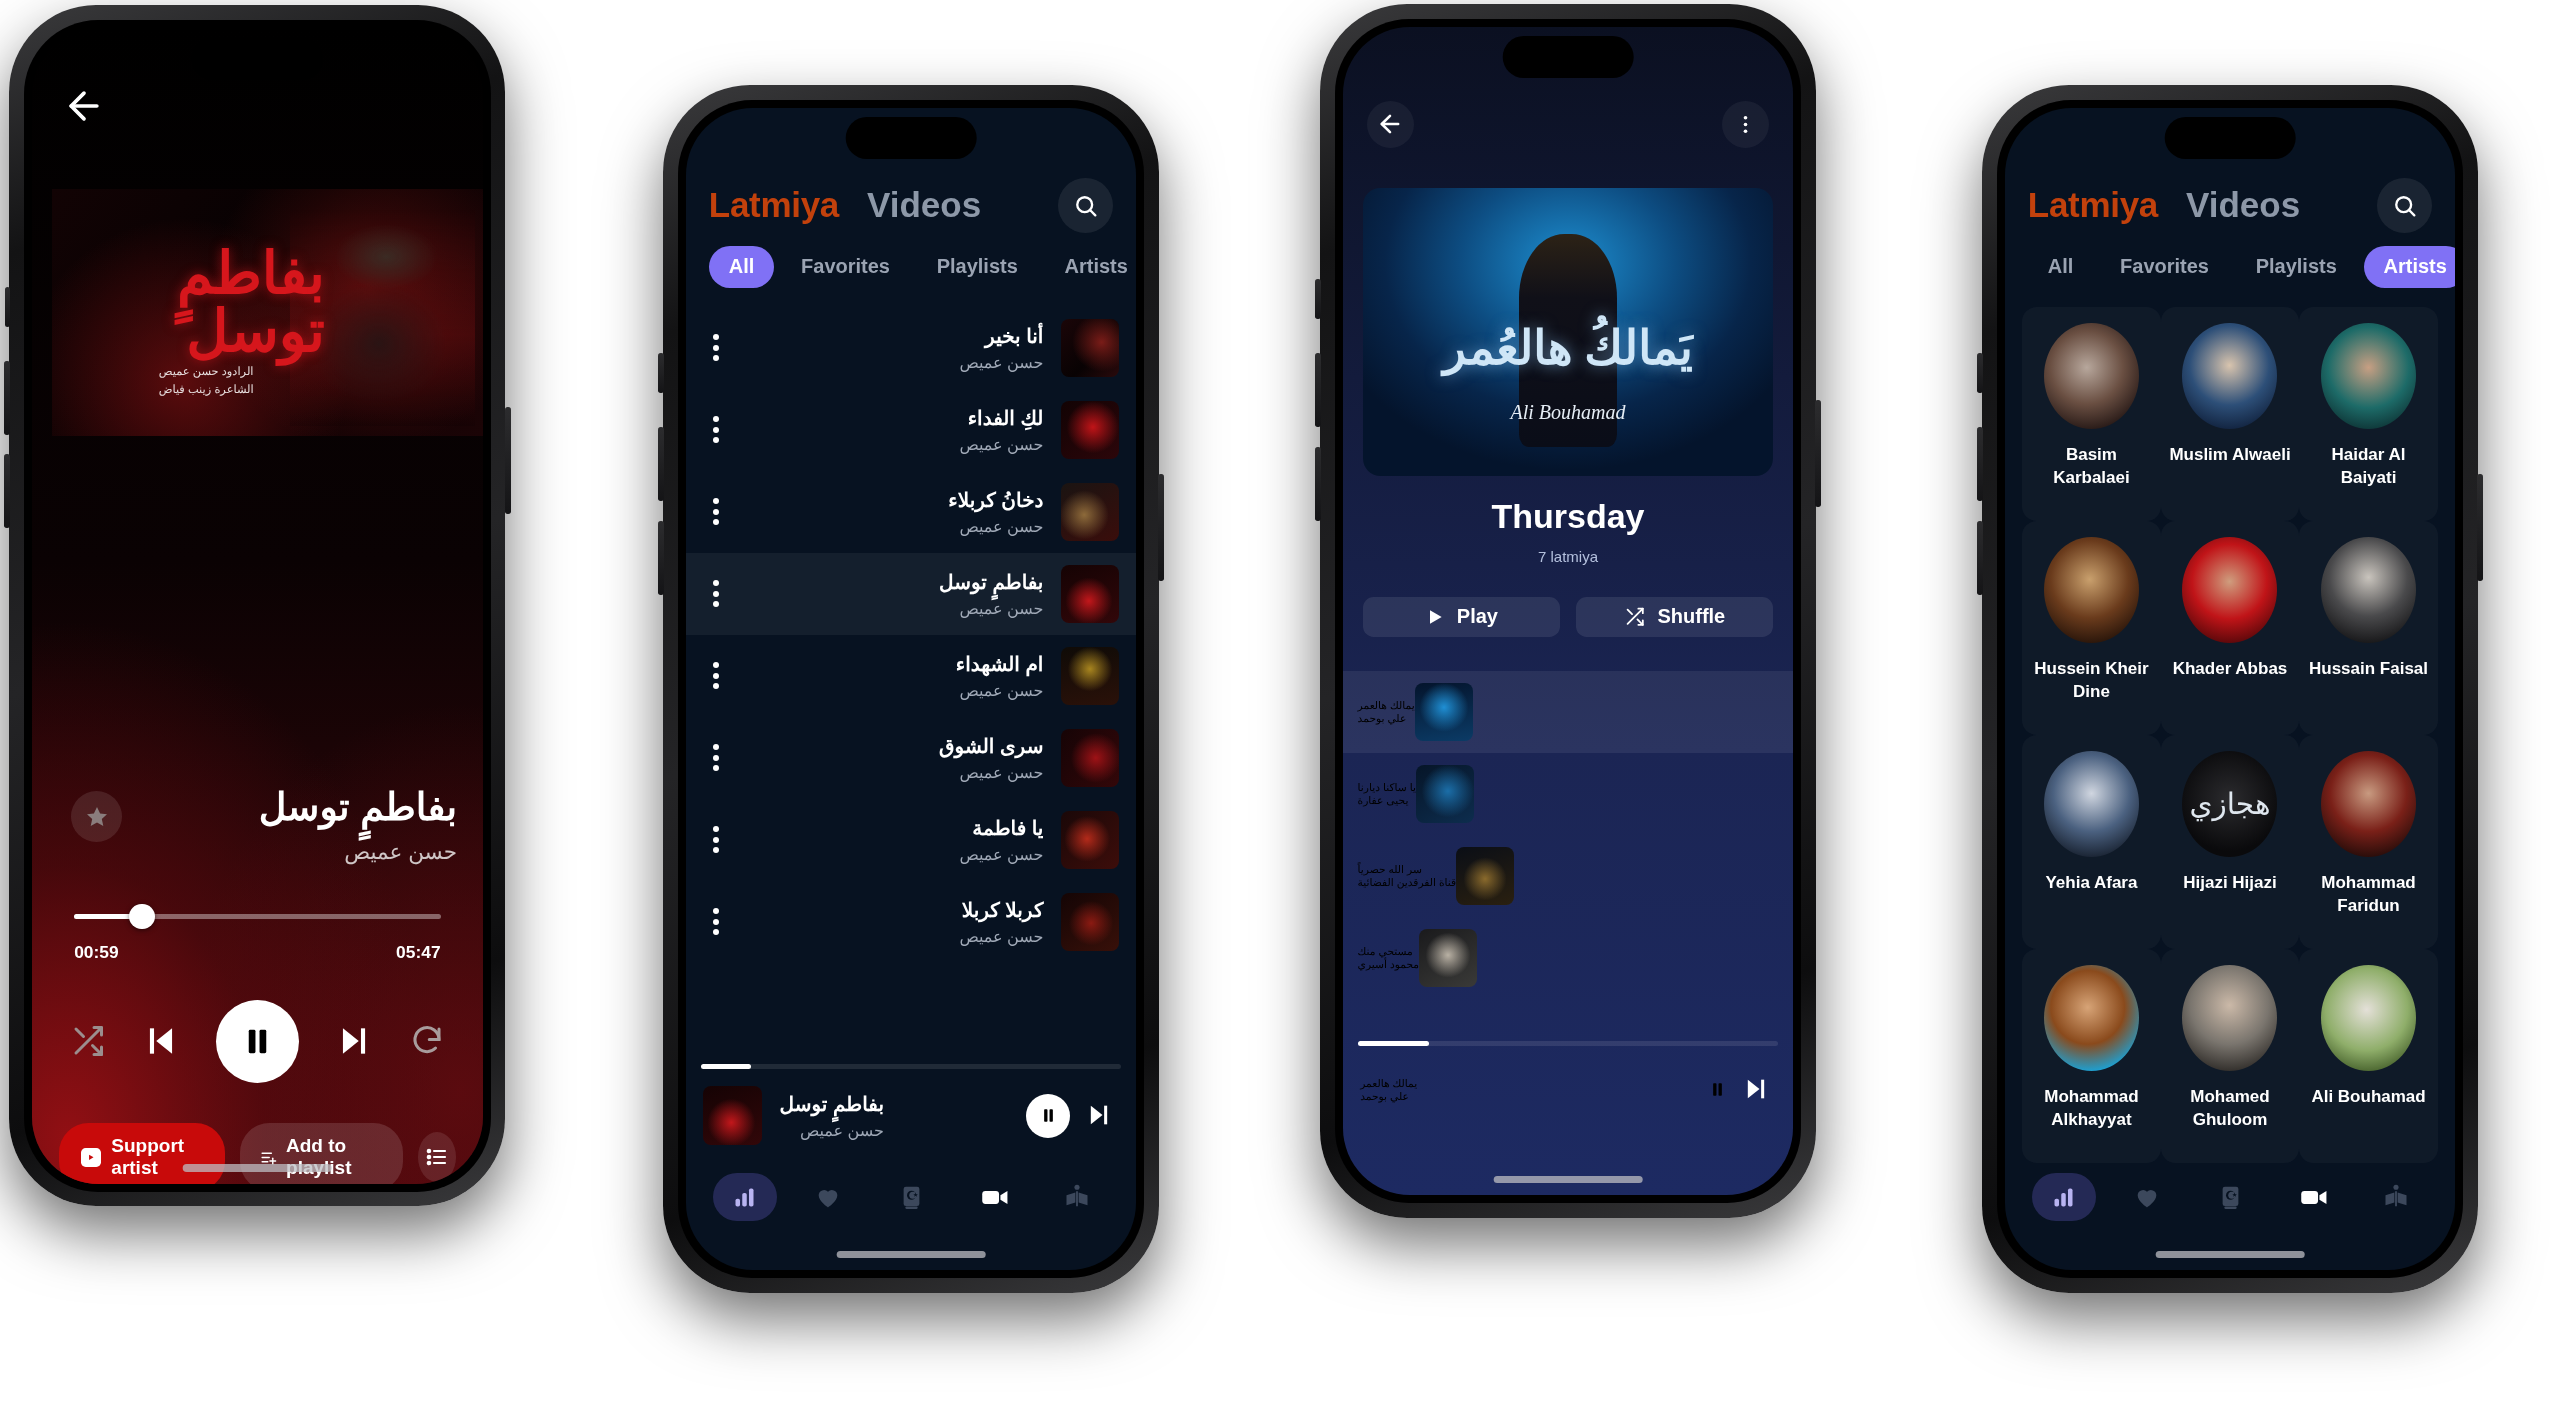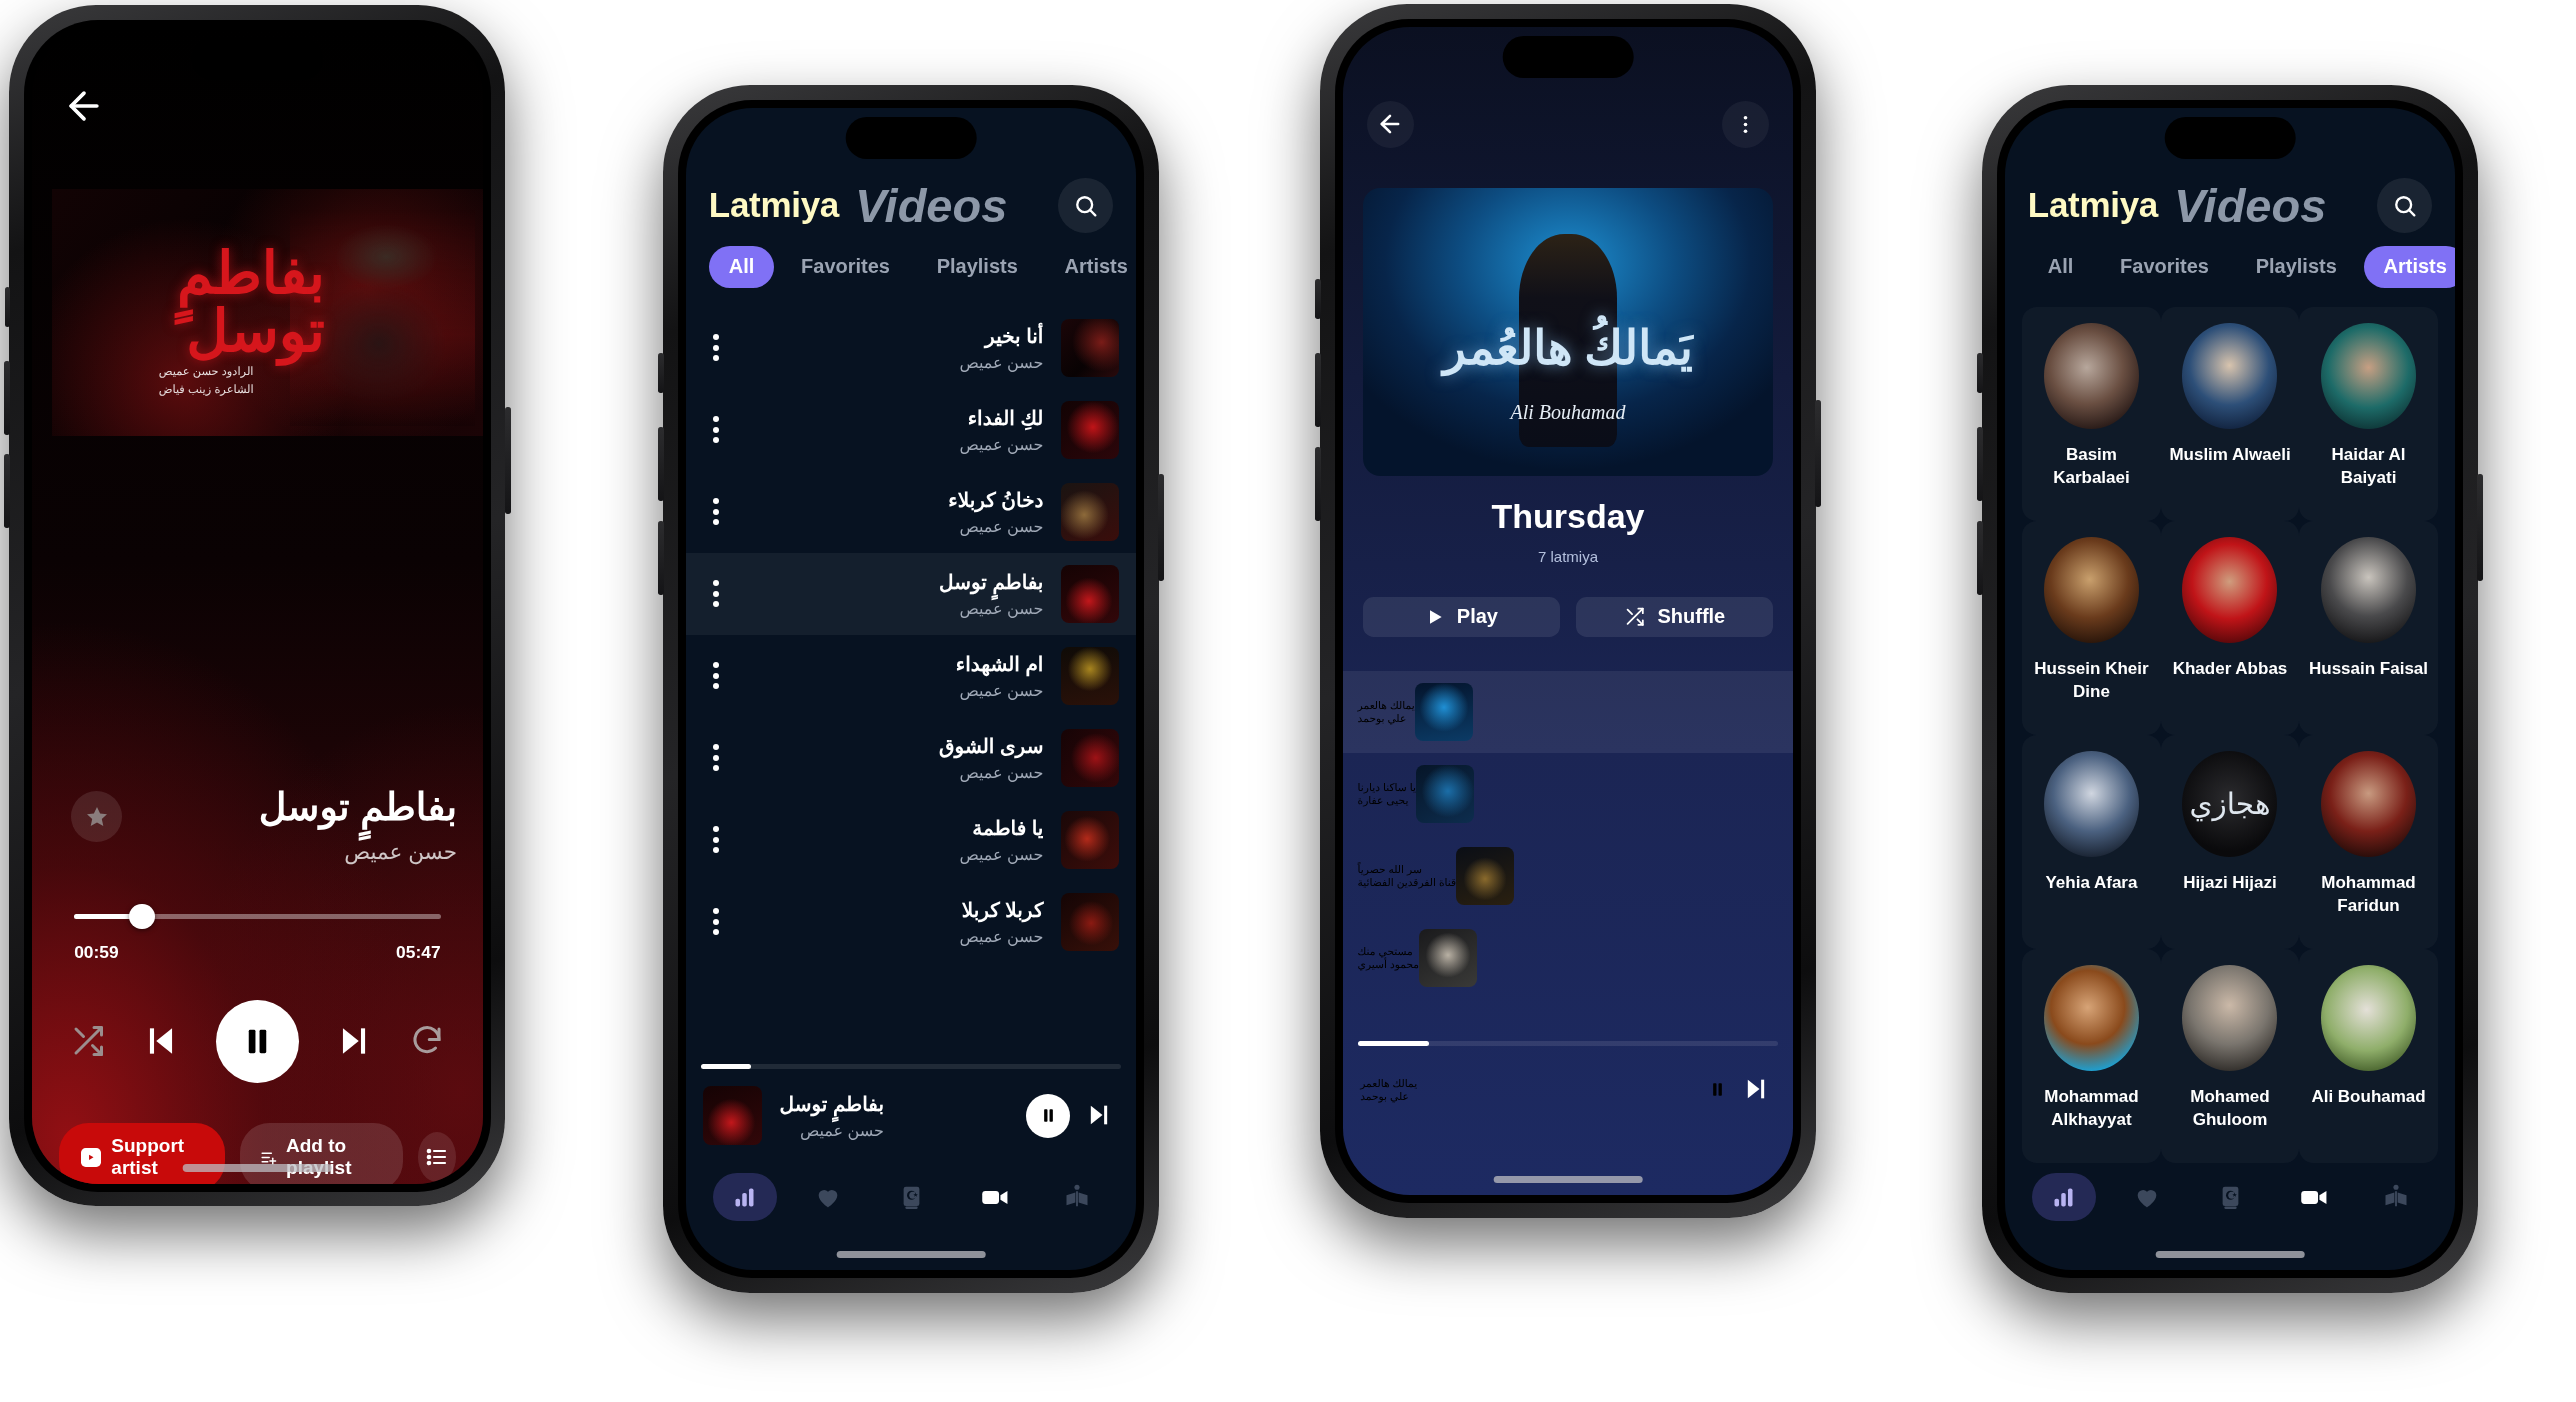--- a/index.html
+++ b/index.html
@@ -101,22 +101,22 @@
   .btn-support { display:flex; align-items:center; gap:10.7px; background:#c80a0a; border-radius:29.5px; padding:12px 21.5px; cursor:pointer; }
   .btn-support span { color:#fff; font-size:19px; font-weight:700; }
   .yt-badge { width:27px; height:19px; border-radius:4.7px; background:#fff; display:flex; align-items:center; justify-content:center; }
   .btn-add { display:flex; align-items:center; gap:9.4px; background:rgba(255,255,255,.13); border-radius:29.5px; padding:12px 20px; cursor:pointer; }
   .btn-add span { color:#fff; font-size:19px; font-weight:700; }
   .btn-queue { width:50px; height:50px; border-radius:50%; background:rgba(255,255,255,.10); display:flex; align-items:center; justify-content:center; cursor:pointer; margin-left:auto; }
 
   
   .navy { background:#071221; }
   .hdr { position:absolute; left:0; right:0; top:70px; padding:0 23px; display:flex; align-items:center; z-index:8; }
-  .hdr .brand { color:#fef9c3; font-size:35px; font-weight:800; letter-spacing:-0.3px; }
-  .hdr .brand2 { color:#8d98a8; font-size:47px; font-weight:700; margin-left:16px;font-style:italic; }
+  .hdr .brand { color:#c2410c; font-size:35px; font-weight:800; letter-spacing:-0.3px; }
+  .hdr .brand2 { color:#8d98a8; font-size:35px; font-weight:700; margin-left:28px; }
   .hdr .search {
     margin-left:auto; width:55px; height:55px; border-radius:50%;
     background:rgba(255,255,255,.08); display:flex; align-items:center; justify-content:center; cursor:pointer;
   }
   .tabs { position:absolute; left:23px; right:23px; top:138px; display:flex; align-items:center; gap:6.7px; z-index:8; }
   .tab { padding:9.4px 20px; border-radius:27px; color:#9aa3b2; font-size:20px; font-weight:600; cursor:pointer; white-space:nowrap; }
   .tab.active { background:#8071f5; color:#fff; }
 
   .vlist { position:absolute; left:0; right:0; top:199px; bottom:0; z-index:6; }
   .vrow { position:relative; height:82px; display:flex; align-items:center; padding:0 17.4px 0 14.8px; }

